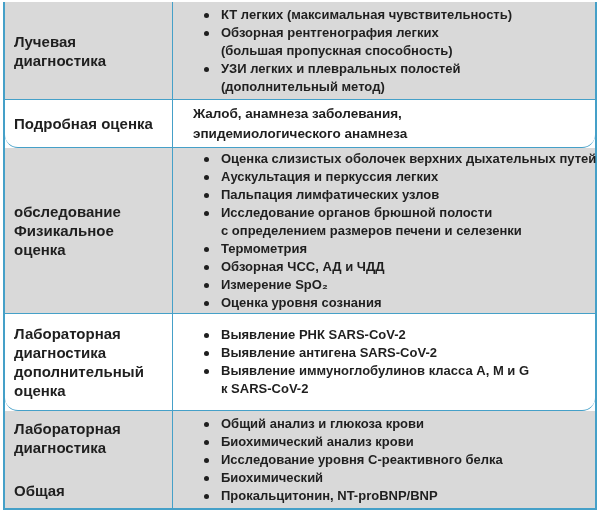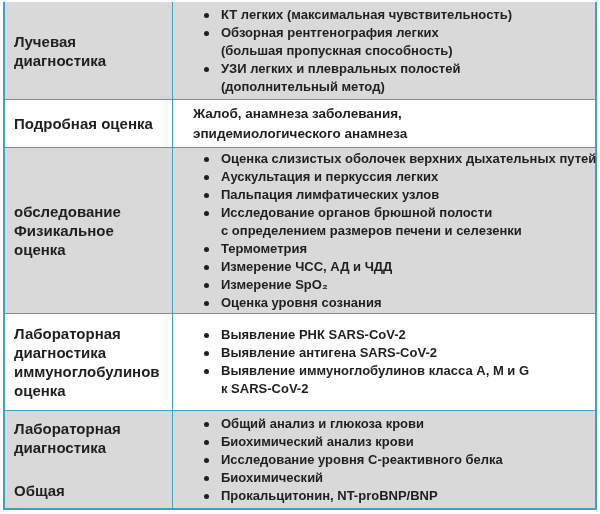--- a/index.html
+++ b/index.html
@@ -32,21 +32,21 @@
     display: flex;
     border-bottom: 1px solid var(--border-color);
   }
   .row:last-child { border-bottom: none; }
   .row:nth-child(1) { height: 98px; }
   .row:nth-child(2) { height: 48px; }
   .row:nth-child(3) { height: 166px; }
   .row:nth-child(4) { height: 97px; }
   .row:nth-child(5) { height: 97px; }
   .row.shaded { background: var(--shaded-bg); }
-  .row.plain  { background: var(--plain-bg); }
+  .row.plain  { background: var(--plain-bg); border-radius: 13px; }
   .label-cell {
     box-sizing: border-box;
     width: 168px;
     flex: 0 0 168px;
     border-right: 1px solid var(--border-color);
     display: flex;
     flex-direction: column;
     justify-content: center;
     padding-left: 9px;
     padding-right: 6px;
@@ -173,42 +173,42 @@
         </div>
         <div class="item with-dot">
           <span class="bullet-dot"></span>
           <div class="item-text">
             <div class="item-line">Термометрия</div>
           </div>
         </div>
         <div class="item with-dot">
           <span class="bullet-dot"></span>
           <div class="item-text">
-            <div class="item-line">Измерение ЧСС, АД и ЧДД</div>
+            <div class="item-line">Обзорная ЧСС, АД и ЧДД</div>
           </div>
         </div>
         <div class="item with-dot">
           <span class="bullet-dot"></span>
           <div class="item-text">
             <div class="item-line">Измерение SpO₂</div>
           </div>
         </div>
         <div class="item with-dot">
           <span class="bullet-dot"></span>
           <div class="item-text">
             <div class="item-line">Оценка уровня сознания</div>
           </div>
         </div>
       </div>
     </div>
     <div class="row plain">
       <div class="label-cell">
         <div class="label-line">Лабораторная</div>
         <div class="label-line">диагностика</div>
-        <div class="label-line">иммуноглобулинов</div>
+        <div class="label-line">дополнительный</div>
         <div class="label-line">оценка</div>
       </div>
       <div class="content-cell">
         <div class="item with-dot">
           <span class="bullet-dot"></span>
           <div class="item-text">
             <div class="item-line">Выявление РНК SARS-CoV-2</div>
           </div>
         </div>
         <div class="item with-dot">

